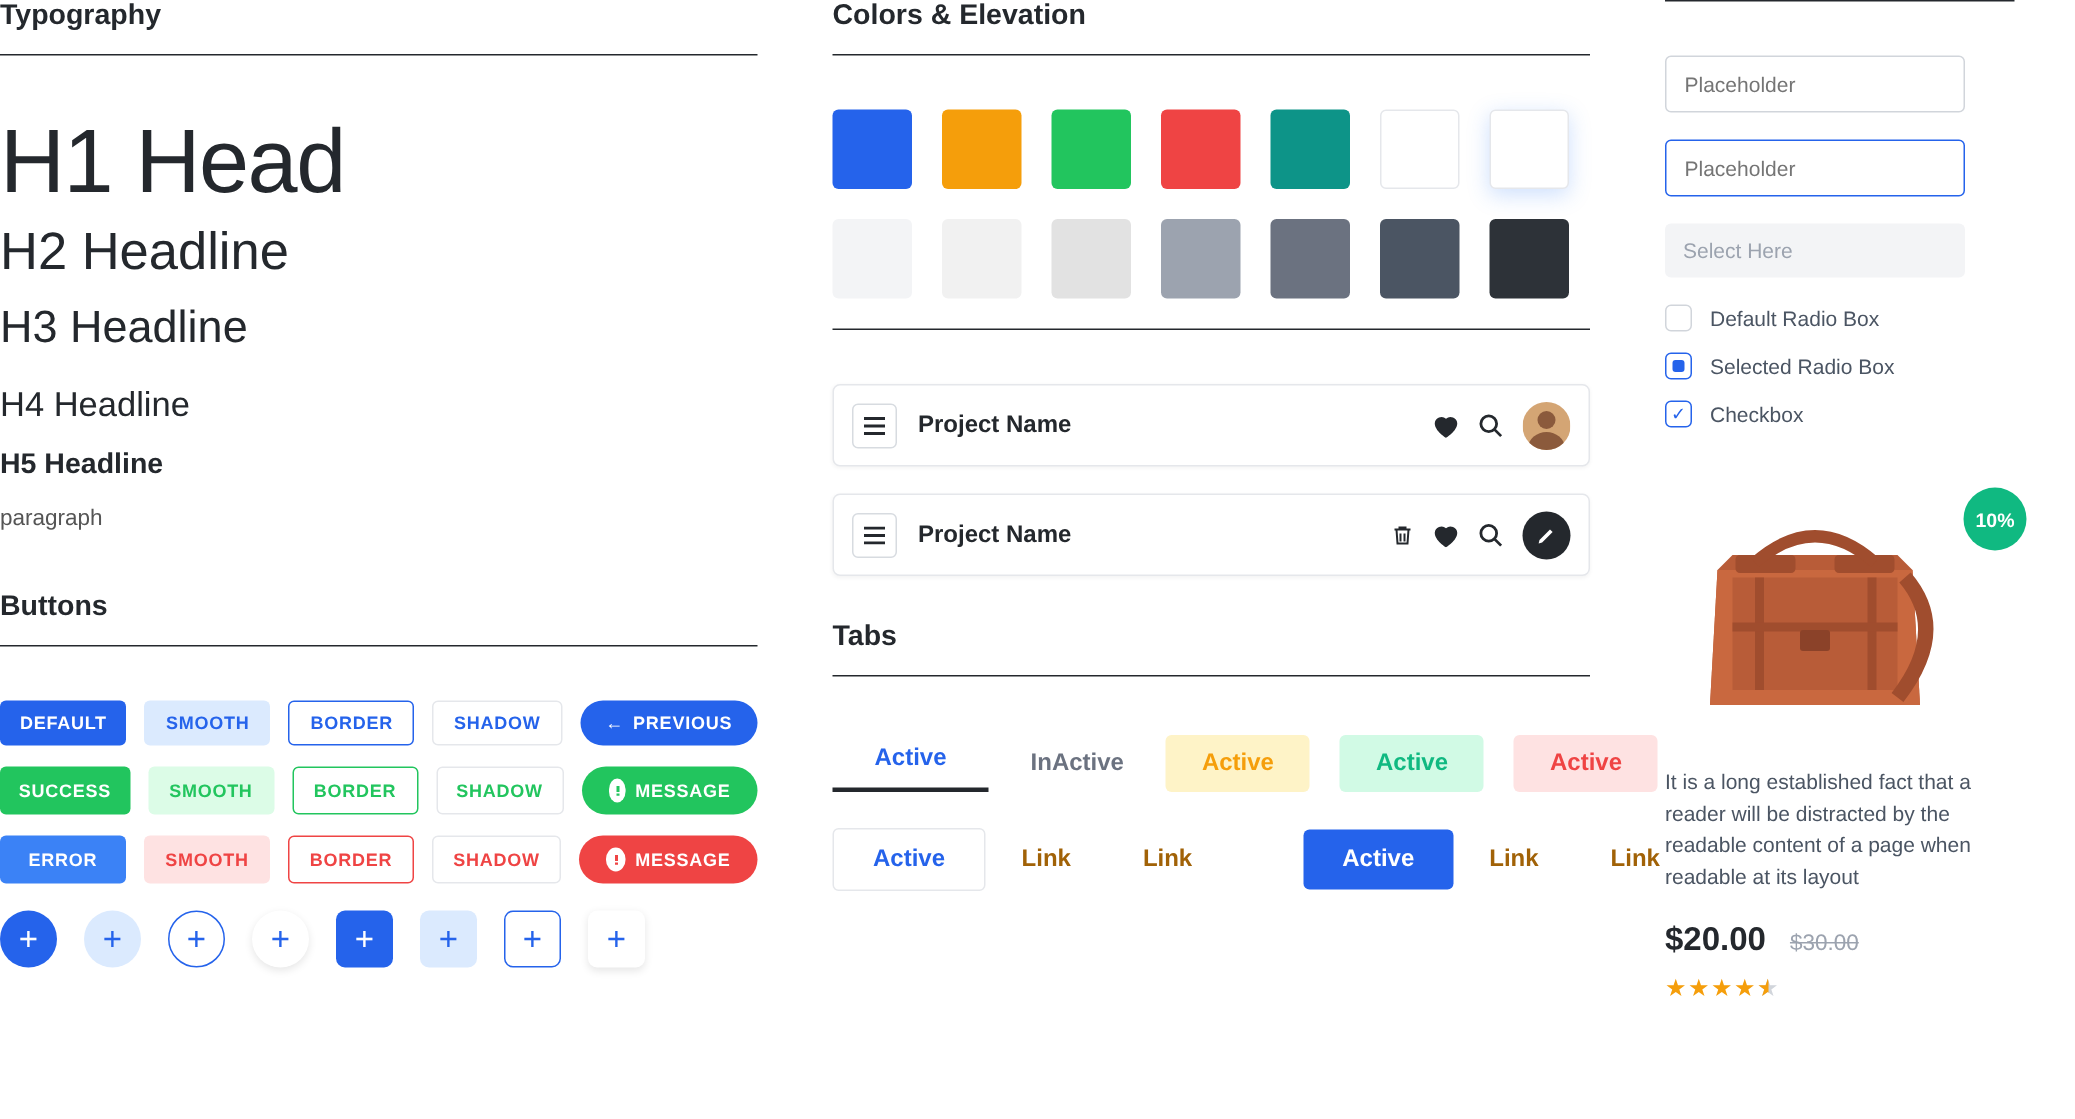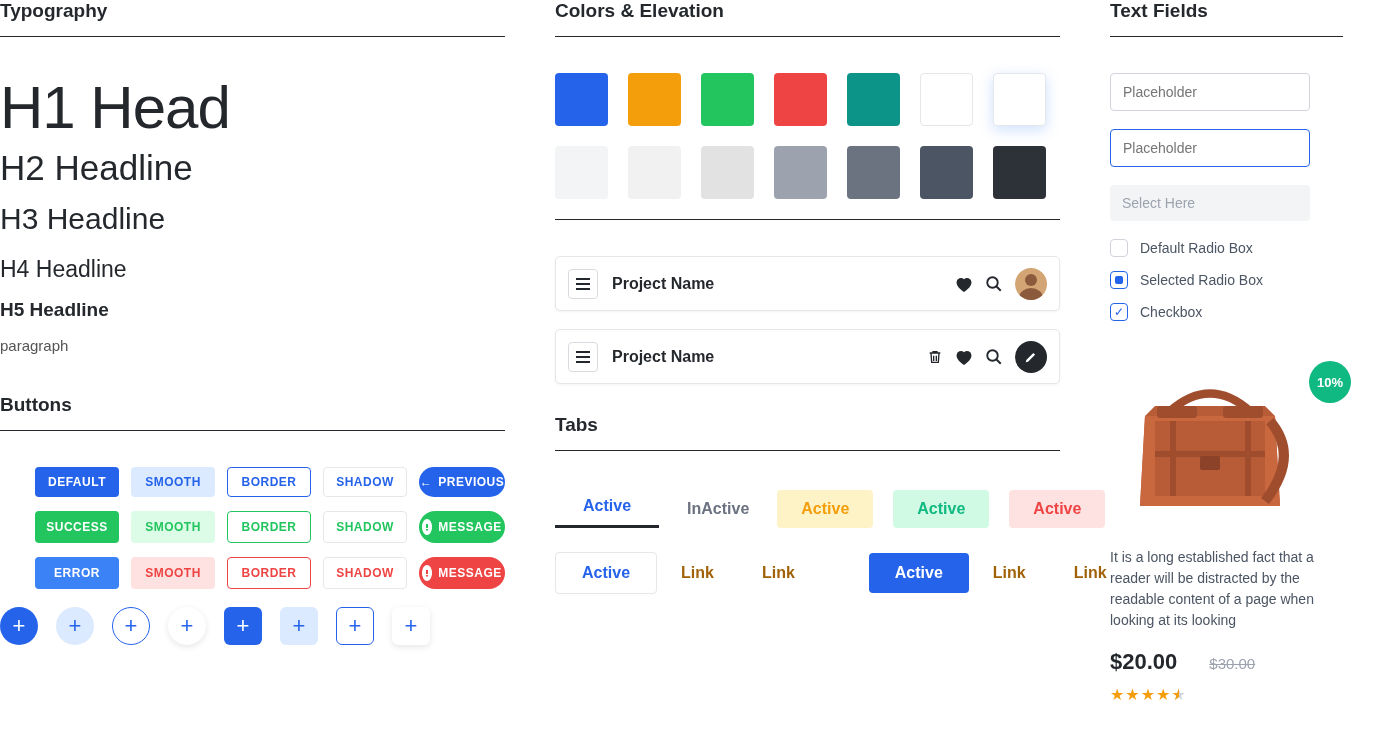--- a/index.html
+++ b/index.html
@@ -47,21 +47,21 @@
 .tab.pill-red { background:#fee2e2; color:#ef4444; }
 .tab-pill-row { display:flex; gap: 20px; margin-left:auto; }
 
 .tab-row2 { display:flex; gap:0; align-items:center; }
 .tab-box { padding:11px 26px; font-size:16px; font-weight:600; border-radius:4px; }
 .tab-box.outlined { border:1px solid #e5e7eb; color:#2563eb; }
 .tab-box.link { color:#a16207; padding:11px 24px; }
 .tab-box.solid { background:#2563eb; color:#fff; margin-left: 50px;}
 
 
-.btn-row { display:flex; gap: 12px; margin-bottom: 14px; padding-left: 35px; }
+.btn-row { display:flex; gap: 12px; margin-bottom: 14px; }
 .btn { padding: 7px 14px; font-size:12px; font-weight:700; letter-spacing:0.5px; border-radius:4px; border:none; display:inline-flex; align-items:center; gap:6px; min-width:84px; justify-content:center; }
 .btn.default-blue { background:#2563eb; color:#fff; }
 .btn.smooth-blue { background:#dbeafe; color:#2563eb; }
 .btn.border-blue { background:#fff; border:1px solid #2563eb; color:#2563eb; }
 .btn.shadow-blue { background:#fff; border:1px solid #e5e7eb; color:#2563eb; }
 .btn.prev-blue { background:#2563eb; color:#fff; border-radius:20px; padding:8px 18px; }
 .btn.success { background:#22c55e; color:#fff; }
 .btn.smooth-green { background:#dcfce7; color:#22c55e; }
 .btn.border-green { background:#fff; border:1px solid #22c55e; color:#22c55e; }
 .btn.shadow-green { background:#fff; border:1px solid #e5e7eb; color:#22c55e; }
@@ -90,21 +90,21 @@
 .radio-row { display:flex; align-items:center; gap:12px; margin-bottom:14px; font-size:14px; color:#4b5563; }
 .radio { width:18px; height:18px; border:1.5px solid #d1d5db; border-radius:4px; display:flex; align-items:center; justify-content:center; }
 .radio.sel { border-color:#2563eb; }
 .radio.sel::after { content:''; width:8px; height:8px; background:#2563eb; border-radius:2px; }
 .check { width:18px; height:18px; border:1.5px solid #2563eb; border-radius:4px; display:flex; align-items:center; justify-content:center; color:#2563eb; font-size:12px; }
 
 .product { position:relative; margin-top:40px; }
 .badge { position:absolute; right:-8px; top:0; width:42px; height:42px; border-radius:50%; background:#10b981; color:#fff; font-size:13px; font-weight:600; display:flex; align-items:center; justify-content:center; }
 .prod-img { width:200px; height:170px; display:flex; align-items:center; justify-content:center; margin-bottom:16px; }
 .prod-desc { font-size:14px; color:#4b5563; line-height:1.5; margin-bottom:18px; }
-.price-row { display:flex; align-items:baseline; gap:32px; margin-bottom:10px; }
+.price-row { display:flex; align-items:baseline; gap:16px; margin-bottom:10px; }
 .price { font-size:22px; font-weight:700; color:#24282d; }
 .oldprice { font-size:15px; color:#9ca3af; text-decoration:line-through; }
 .stars { color:#f59e0b; font-size:16px; letter-spacing:1px; }
 
 .exc-icon { width:16px; height:16px; border-radius:50%; background:#fff; display:inline-flex; align-items:center; justify-content:center; }
 </style>
 </head>
 <body>
 
 <div class="container">
@@ -299,21 +299,20 @@
       <div class="tab-box outlined">Active</div>
       <div class="tab-box link">Link</div>
       <div class="tab-box link">Link</div>
       <div class="tab-box solid">Active</div>
       <div class="tab-box link">Link</div>
       <div class="tab-box link">Link</div>
     </div>
   </div>
 
   <div class="col3">
-    <div class="section-title">Text Fields</div>
     <hr class="hr">
 
     <input class="tf" placeholder="Placeholder" style="">
     <input class="tf focus" placeholder="Placeholder" style="">
     <div class="tf select">Select Here</div>
 
     <div class="radio-row">
       <div class="radio"></div>
       <span>Default Radio Box</span>
     </div>
@@ -336,21 +335,21 @@
           <rect x="55" y="55" width="6" height="75" fill="#a04d2e"></rect>
           <rect x="130" y="55" width="6" height="75" fill="#a04d2e"></rect>
           <rect x="40" y="85" width="110" height="6" fill="#a04d2e"></rect>
           <rect x="42" y="40" width="40" height="12" rx="3" fill="#a04d2e"></rect>
           <rect x="108" y="40" width="40" height="12" rx="3" fill="#a04d2e"></rect>
           <rect x="85" y="90" width="20" height="14" rx="2" fill="#8b4229"></rect>
           <path d="M 55 45 Q 95 10 135 45" stroke="#a04d2e" stroke-width="8" fill="none"></path>
           <path d="M 155 55 Q 185 90 150 135" stroke="#a04d2e" stroke-width="10" fill="none"></path>
         </svg>
       </div>
-      <div class="prod-desc">It is a long established fact that a reader will be distracted by the readable content of a page when looking at its looking</div>
+      <div class="prod-desc">It is a long established fact that a reader will be distracted by the readable content of a page when readable at its layout</div>
       <div class="price-row">
         <span class="price">$20.00</span>
         <span class="oldprice">$30.00</span>
       </div>
       <div class="stars">
         <span>★</span><span>★</span><span>★</span><span>★</span><span style="position:relative;display:inline-block;"><span style="color:#d1d5db;">★</span><span style="position:absolute;left:0;top:0;width:50%;overflow:hidden;color:#f59e0b;">★</span></span>
       </div>
     </div>
   </div>
 </div>

